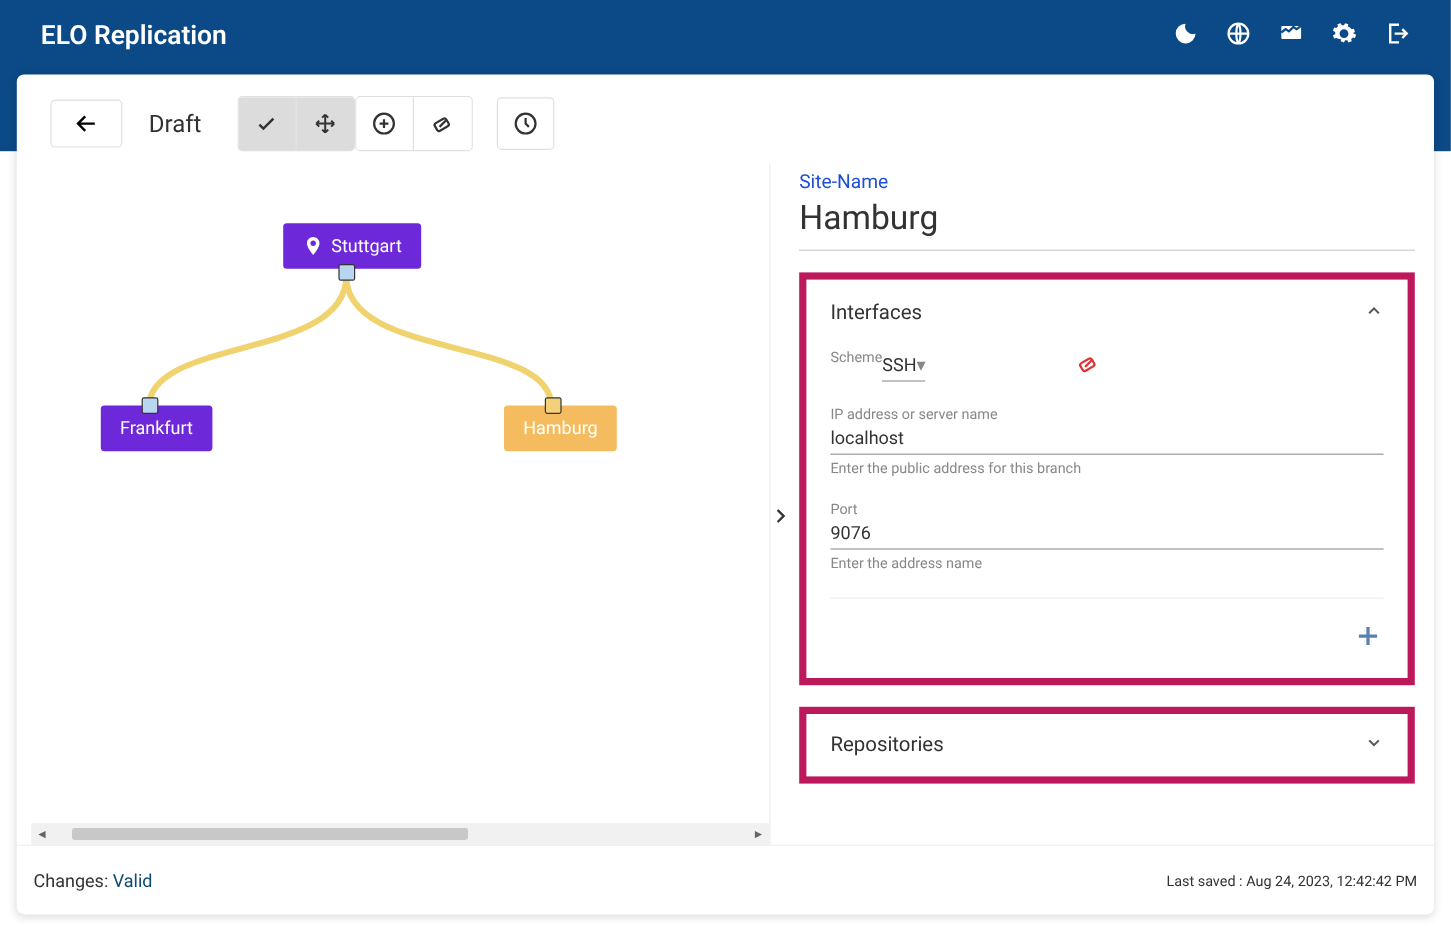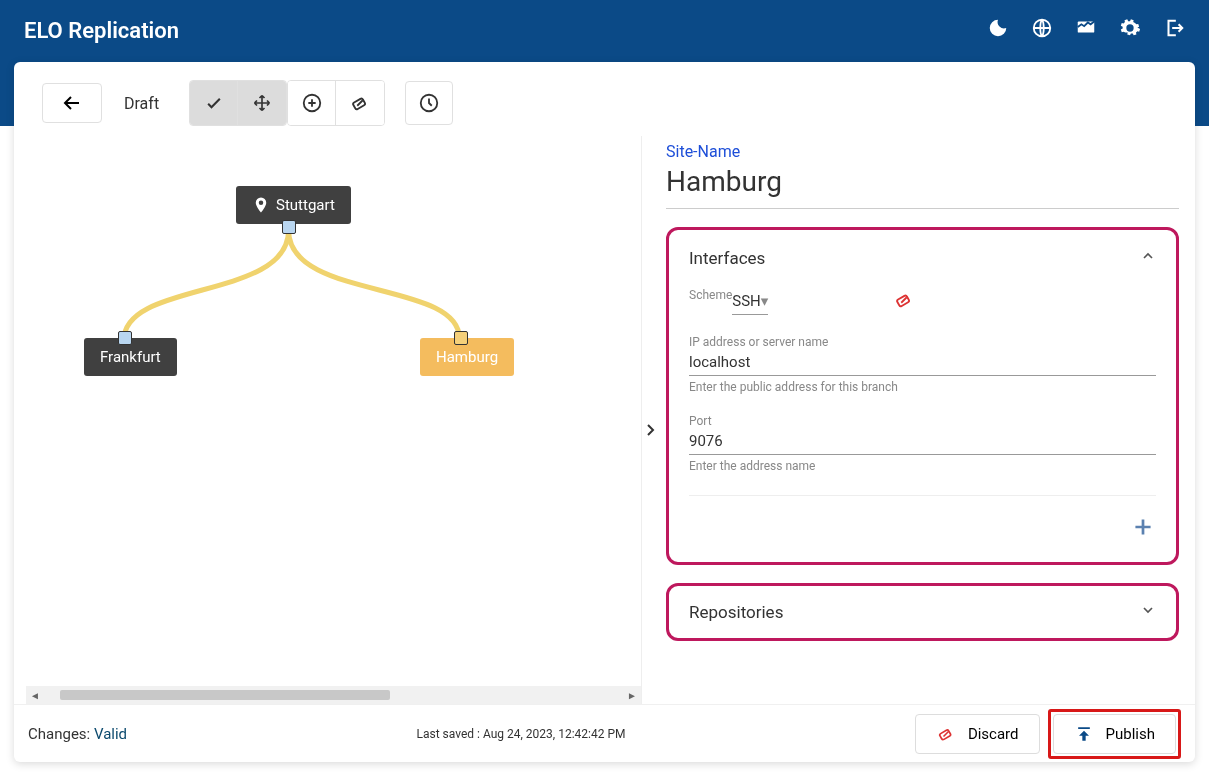--- a/index.html
+++ b/index.html
@@ -13,21 +13,21 @@
   .header {
     background: #0b4a87;
     height: 126px;
     position: relative;
   }
   .header-top {
     height: 60px;
     display: flex;
     align-items: center;
     justify-content: space-between;
-    padding: 0 24px;
+    padding: 0 34px;
   }
   .app-title {
     color: #fff;
     font-size: 22px;
     font-weight: 600;
   }
   .header-icons {
     display: flex;
     gap: 22px;
     align-items: center;
@@ -56,21 +56,21 @@
     height: 40px;
     border: 1px solid #e0e0e0;
     border-radius: 4px;
     background: #fff;
     display: flex;
     align-items: center;
     justify-content: center;
     cursor: pointer;
   }
   .draft-label {
-    font-size: 16px;
+    font-size: 20px;
     color: #333;
     margin-left: 12px;
     margin-right: 20px;
   }
   .tool-group {
     display: flex;
     border: 1px solid #e0e0e0;
     border-radius: 4px;
     overflow: hidden;
   }
@@ -116,21 +116,21 @@
   .node {
     position: absolute;
     padding: 10px 16px;
     border-radius: 3px;
     color: #fff;
     font-size: 15px;
     display: flex;
     align-items: center;
     gap: 6px;
   }
-  .node-blue { background: #404040; }
+  .node-blue { background: #6d28d9; }
   .node-yellow { background: #f4bc5e; }
   .node-port {
     position: absolute;
     width: 14px;
     height: 14px;
     border: 1.5px solid #333;
     border-radius: 2px;
   }
   .port-blue { background: #b9d6f0; }
   .port-yellow { background: #f5d07a; }
@@ -156,22 +156,22 @@
     margin-top: 6px;
   }
   .site-name {
     font-size: 28px;
     color: #333;
     margin-top: 4px;
     padding-bottom: 10px;
     border-bottom: 1px solid #ccc;
   }
   .section-card {
-    border: 3px solid #be185d;
-    border-radius: 12px;
+    border: 6px solid #be185d;
+    border-radius: 0;
     margin-top: 18px;
     padding: 18px 20px;
   }
   .section-header {
     display: flex;
     justify-content: space-between;
     align-items: center;
     cursor: pointer;
   }
   .section-title {
@@ -458,32 +458,15 @@
     </div>
   </div>
 
   <div class="footer">
     <div class="changes-text">
       <span>Changes: </span><span class="changes-valid">Valid</span>
     </div>
     <div class="saved-text">
       <span>Last saved : </span><span>Aug 24, 2023, 12:42:42 PM</span>
     </div>
-    <div class="footer-btns">
-      <div class="btn">
-        <svg width="20" height="20" viewBox="0 0 24 24" fill="none" stroke="#d33" stroke-width="2">
-            <rect x="5" y="9" width="12" height="8" rx="2" transform="rotate(-30 11 13)"></rect>
-            <path d="M9 15l6-6"></path>
-          </svg>
-        <span>Discard</span>
-      </div>
-      <div class="publish-wrap">
-        <div class="btn">
-          <svg width="20" height="20" viewBox="0 0 24 24" fill="#0b4a87">
-              <path d="M5 4h14v2H5zM12 8l-6 6h4v6h4v-6h4z"></path>
-            </svg>
-          <span>Publish</span>
-        </div>
-      </div>
-    </div>
   </div>
 
 </div>
 
 </body></html>

